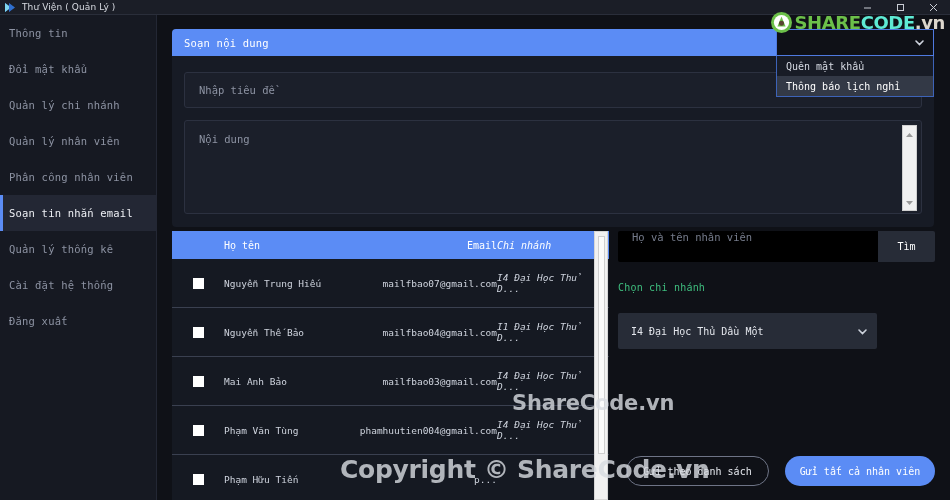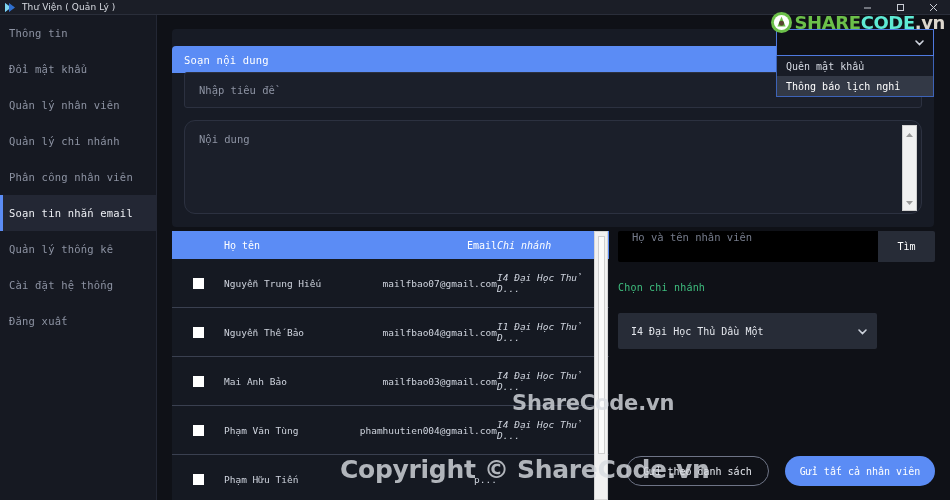--- a/index.html
+++ b/index.html
@@ -101,21 +101,21 @@
   .compose-card {
     position: absolute;
     left: 15px; top: 14px;
     width: 762px; height: 198px;
     background: #171b25;
     border-radius: 4px;
     overflow: visible;
   }
   .compose-head {
     position: absolute;
-    left: 0; top: 17px;
+    left: 0; top: 0;
     width: 762px; height: 27px;
     background: #5b8cf5;
     border-radius: 4px 4px 0 0;
     display: flex;
     align-items: center;
     padding-left: 12px;
     font-size: 10.5px;
     color: #ffffff;
     letter-spacing: 0.2px;
   }
@@ -178,21 +178,21 @@
     padding-left: 14px;
     font-size: 10.5px;
     color: #8d93a3;
   }
   .body-input {
     position: absolute;
     left: 12px; top: 91px;
     width: 738px; height: 94px;
     background: #1b1f2a;
     border: 1px solid #2c3140;
-    border-radius: 11px;
+    border-radius: 3px;
     padding: 12px 0 0 14px;
     font-size: 10.5px;
     color: #8d93a3;
   }
   .body-sb {
     position: absolute;
     right: 4px; top: 4px;
     width: 15px; height: 86px;
     background: #f1f1f1;
     border: 1px solid #d0d0d0;
@@ -412,24 +412,24 @@
   </div>
 
   <div class="sidebar">
     <div class="side-item">
         <span>Thông tin</span>
       </div>
     <div class="side-item">
         <span>Đổi mật khẩu</span>
       </div>
     <div class="side-item">
+        <span>Quản lý chi nhánh</span>
+      </div>
+    <div class="side-item">
         <span>Quản lý nhân viên</span>
-      </div>
-    <div class="side-item">
-        <span>Quản lý chi nhánh</span>
       </div>
     <div class="side-item">
         <span>Phân công nhân viên</span>
       </div>
     <div class="side-item active">
         <span>Soạn tin nhắn email</span>
       </div>
     <div class="side-item">
         <span>Quản lý thống kê</span>
       </div>

